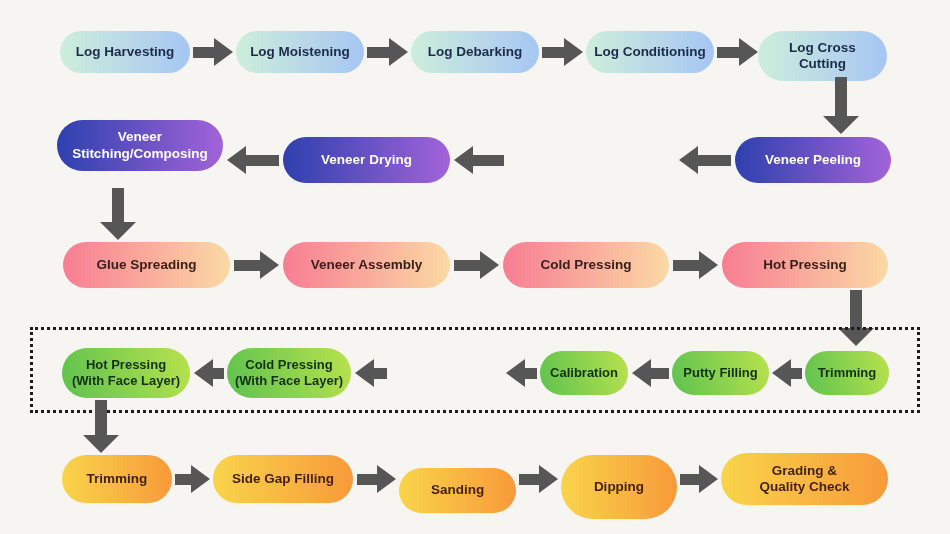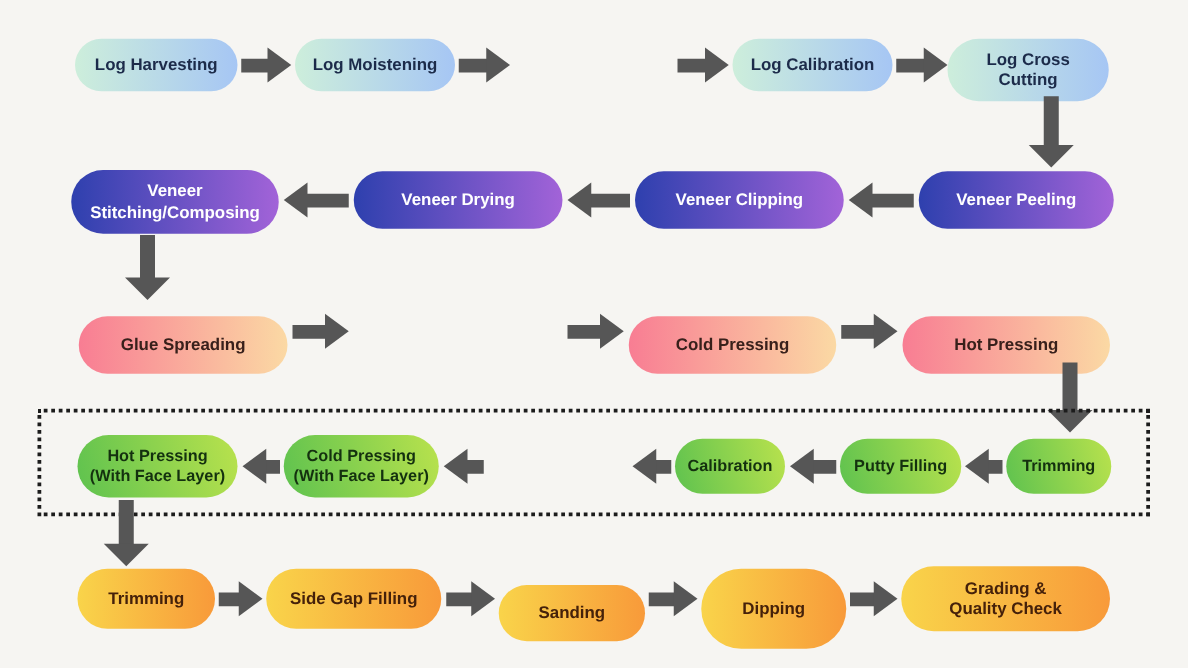--- a/index.html
+++ b/index.html
@@ -13,21 +13,21 @@
 
   .pill{
     position:absolute;
     display:flex;align-items:center;justify-content:center;
     text-align:center;border-radius:999px;
     font-weight:700;line-height:1.22;white-space:pre-line;
     padding:0 6px;box-sizing:border-box;
   }
   .p-log{background:linear-gradient(90deg,var(--log-from),var(--log-to));color:var(--log-text);font-size:13.5px;}
   .p-veneer{background:linear-gradient(90deg,var(--veneer-from),var(--veneer-to));color:var(--veneer-text);font-size:13.5px;}
-  .p-press{background:linear-gradient(90deg,var(--pressing-from),var(--pressing-to));color:var(--pressing-text);font-size:13.5px;margin-top:11px;}
+  .p-press{background:linear-gradient(90deg,var(--pressing-from),var(--pressing-to));color:var(--pressing-text);font-size:13.5px;}
   .p-face{background:linear-gradient(75deg,var(--face-from),var(--face-to));color:var(--face-text);font-size:13px;}
   .p-finish{background:linear-gradient(90deg,var(--finishing-from),var(--finishing-to));color:var(--finishing-text);font-size:13.5px;}
 
   .arr{position:absolute;}
   .arr-r{height:28px;}
   .arr-r::before{content:"";position:absolute;left:0;right:17px;top:50%;margin-top:-5.5px;height:11px;background:var(--arrow);}
   .arr-r::after{content:"";position:absolute;right:0;top:50%;margin-top:-14px;width:0;height:0;
     border-left:19px solid var(--arrow);border-top:14px solid transparent;border-bottom:14px solid transparent;}
   .arr-l{height:28px;}
   .arr-l::before{content:"";position:absolute;right:0;left:17px;top:50%;margin-top:-5.5px;height:11px;background:var(--arrow);}
@@ -42,40 +42,41 @@
 </style>
 </head>
 <body>
 
 <div class="canvas">
 
   <div class="pill p-log" style="left:60px;top:31px;width:130px;height:42px">Log Harvesting</div>
   <div class="arr arr-r" style="left:193px;top:38px;width:40px"></div>
   <div class="pill p-log" style="left:236px;top:31px;width:128px;height:42px">Log Moistening</div>
   <div class="arr arr-r" style="left:367px;top:38px;width:41px"></div>
+  <div class="pill p-log" style="left:411px;top:31px;width:128px;height:42px">Log Debarking</div>
   <div class="arr arr-r" style="left:542px;top:38px;width:41px"></div>
-  <div class="pill p-log" style="left:586px;top:31px;width:128px;height:42px">Log Calibration</div>
+  <div class="pill p-log" style="left:586px;top:31px;width:128px;height:42px">Log Conditioning</div>
   <div class="arr arr-r" style="left:717px;top:38px;width:41px"></div>
   <div class="pill p-log" style="left:758px;top:31px;width:129px;height:50px">Log Cross Cutting</div>
 
   <div class="arr arr-d" style="left:823px;top:77px;height:57px"></div>
 
-  <div class="pill p-veneer" style="left:57px;top:136px;width:166px;height:51px">Veneer
+  <div class="pill p-veneer" style="left:57px;top:120px;width:166px;height:51px">Veneer
 Stitching/Composing</div>
   <div class="arr arr-l" style="left:227px;top:146px;width:52px"></div>
   <div class="pill p-veneer" style="left:283px;top:137px;width:167px;height:46px">Veneer Drying</div>
   <div class="arr arr-l" style="left:454px;top:146px;width:50px"></div>
-  <div class="pill p-veneer" style="left:508px;top:137px;width:167px;height:46px">Veneer Clipping</div>
   <div class="arr arr-l" style="left:679px;top:146px;width:52px"></div>
   <div class="pill p-veneer" style="left:735px;top:137px;width:156px;height:46px">Veneer Peeling</div>
 
   <div class="arr arr-d" style="left:100px;top:188px;height:52px"></div>
 
   <div class="pill p-press" style="left:63px;top:242px;width:167px;height:46px">Glue Spreading</div>
   <div class="arr arr-r" style="left:234px;top:251px;width:45px"></div>
+  <div class="pill p-press" style="left:283px;top:242px;width:167px;height:46px">Veneer Assembly</div>
   <div class="arr arr-r" style="left:454px;top:251px;width:45px"></div>
   <div class="pill p-press" style="left:503px;top:242px;width:166px;height:46px">Cold Pressing</div>
   <div class="arr arr-r" style="left:673px;top:251px;width:45px"></div>
   <div class="pill p-press" style="left:722px;top:242px;width:166px;height:46px">Hot Pressing</div>
 
   <div class="arr arr-d" style="left:838px;top:290px;height:56px"></div>
 
   <div class="group-box" style="left:30px;top:327px;width:890px;height:86px"></div>
 
   <div class="pill p-face" style="left:62px;top:348px;width:128px;height:50px">Hot Pressing

